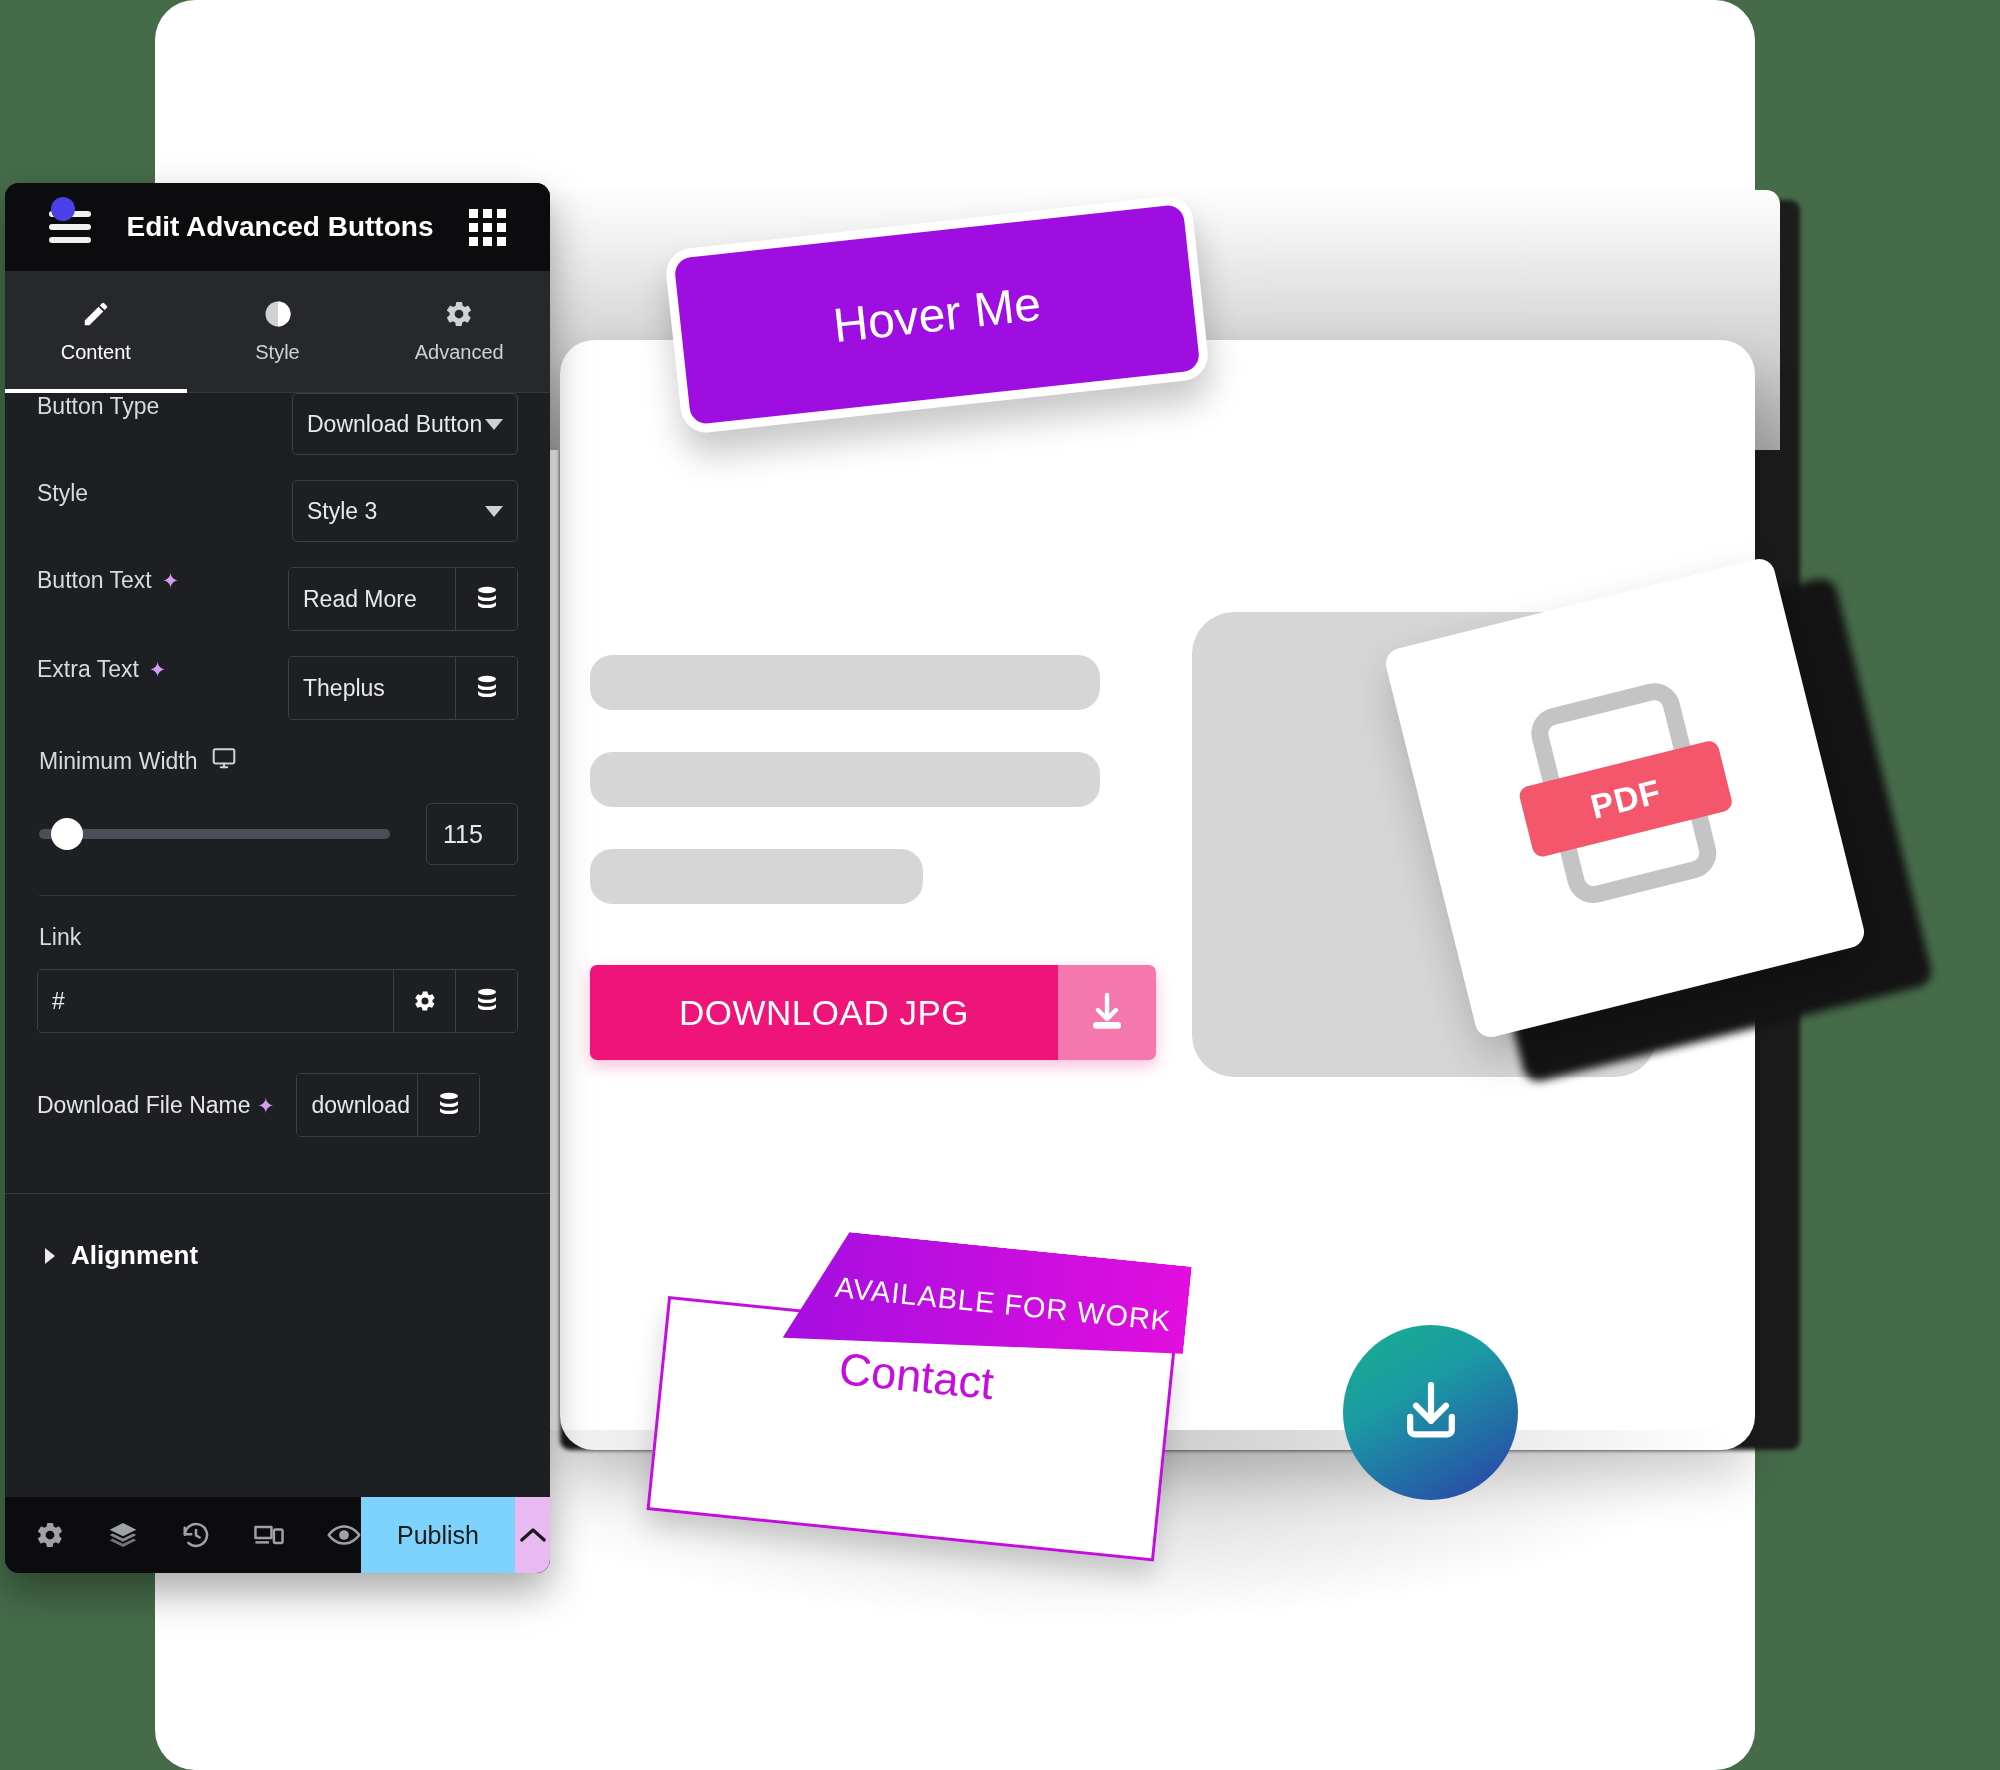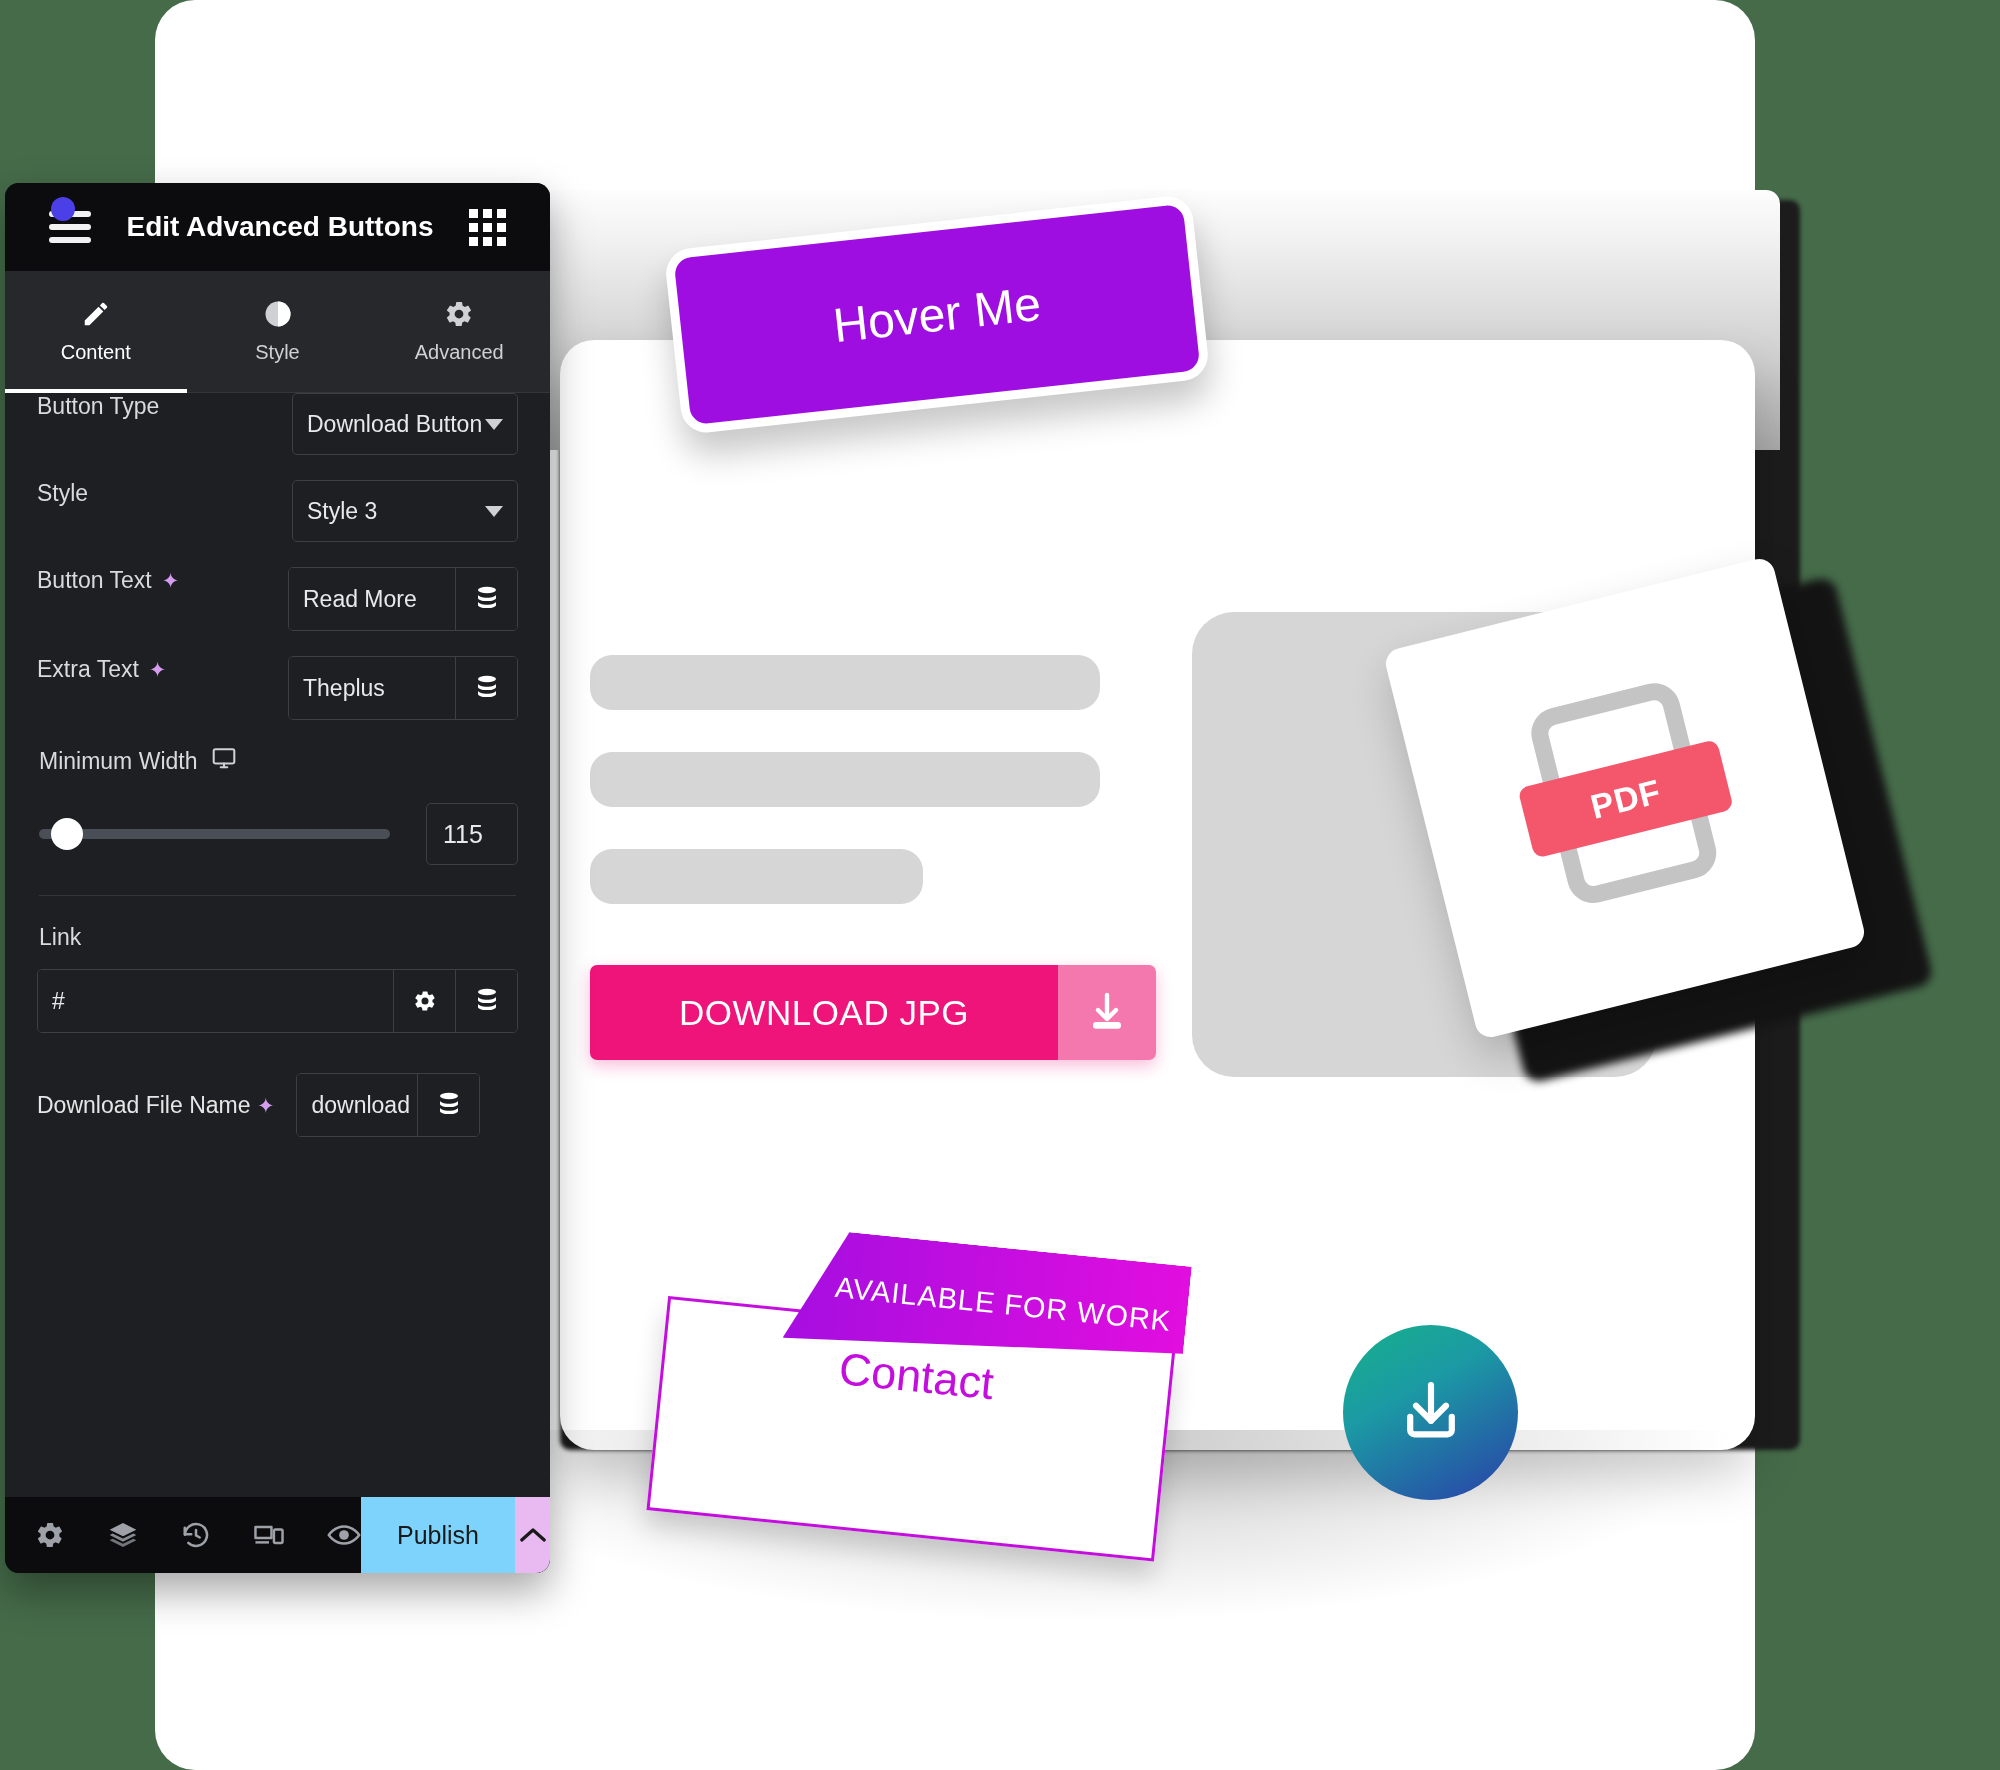--- a/index.html
+++ b/index.html
@@ -557,20 +557,24 @@
             <svg width="24" height="26" viewBox="0 0 24 26" fill="#ffffff">
               <ellipse cx="12" cy="4" rx="9" ry="3.2"></ellipse>
               <path d="M3 8.5c0 1.8 4 3.2 9 3.2s9-1.4 9-3.2v3.4c0 1.8-4 3.2-9 3.2s-9-1.4-9-3.2z"></path>
               <path d="M3 15.5c0 1.8 4 3.2 9 3.2s9-1.4 9-3.2v3.4c0 1.8-4 3.2-9 3.2s-9-1.4-9-3.2z"></path>
             </svg>
           </div>
         </div>
       </div>
     </div>
 
+    <div id="alignment-section">
+      <span class="caret-right"></span>
+      <span>Alignment</span>
+    </div>
 
   </div>
 
   <div id="panel-footer">
     <div id="footer-icons">
       <span class="fi">
         <svg width="30" height="30" viewBox="0 0 24 24" fill="#9ea2a8">
           <path d="M19.4 13a7.8 7.8 0 0 0 .1-1 7.8 7.8 0 0 0-.1-1l2-1.6a.5.5 0 0 0 .1-.6l-1.9-3.3a.5.5 0 0 0-.6-.2l-2.4 1a7.3 7.3 0 0 0-1.7-1l-.4-2.5a.5.5 0 0 0-.5-.4h-3.8a.5.5 0 0 0-.5.4l-.4 2.5a7.3 7.3 0 0 0-1.7 1l-2.4-1a.5.5 0 0 0-.6.2L2.4 8.8a.5.5 0 0 0 .1.6L4.5 11a8 8 0 0 0 0 2l-2 1.6a.5.5 0 0 0-.1.6l1.9 3.3a.5.5 0 0 0 .6.2l2.4-1a7.3 7.3 0 0 0 1.7 1l.4 2.5a.5.5 0 0 0 .5.4h3.8a.5.5 0 0 0 .5-.4l.4-2.5a7.3 7.3 0 0 0 1.7-1l2.4 1a.5.5 0 0 0 .6-.2l1.9-3.3a.5.5 0 0 0-.1-.6zM12 15.5A3.5 3.5 0 1 1 15.5 12 3.5 3.5 0 0 1 12 15.5z"></path>
         </svg>
       </span>

